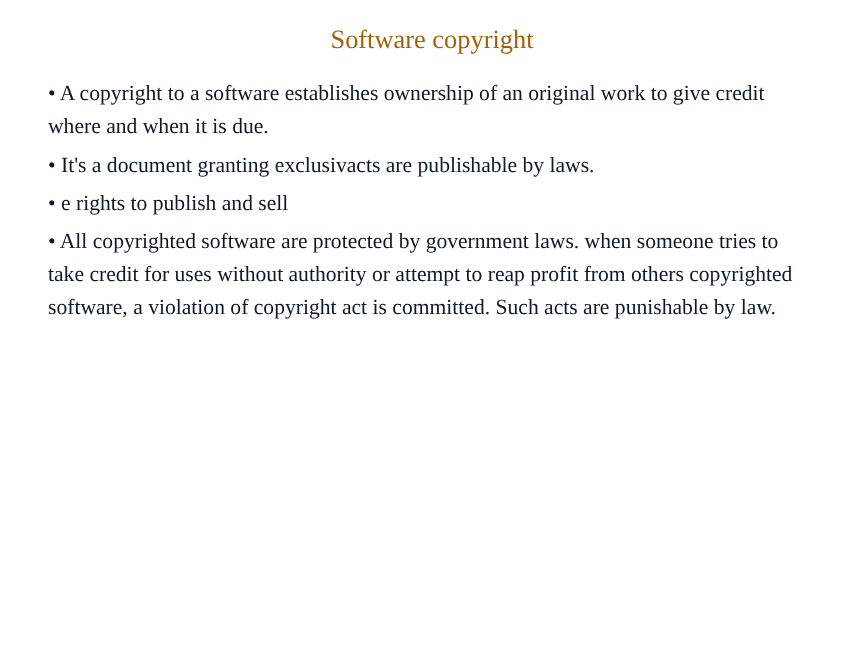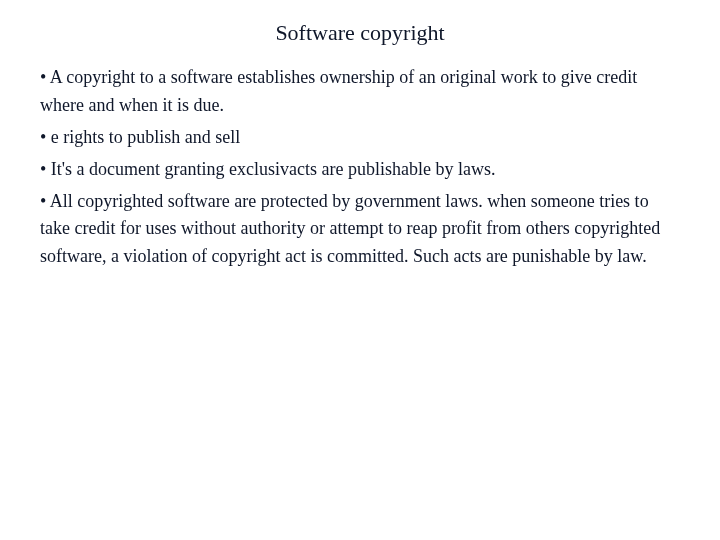--- a/index.html
+++ b/index.html
@@ -46,21 +46,21 @@
 
     .bullet-item {
       display: block;
       margin-bottom: 4px;
     }
   </style>
 </head>
 <body>
 
 <div class="page-container">
-  <h1 class="title" style="color: #0f172a;">Software copyright</h1>
+  <h1 class="title" style="color: #a16207;">Software copyright</h1>
 
   <div class="content">
     <span class="bullet-item">•  A copyright to a software establishes ownership of an original work to give credit where and when it is due.</span>
+    <span class="bullet-item">• It's a document  granting exclusivacts are publishable by laws.</span>
     <span class="bullet-item">• e rights to publish and sell</span>
-    <span class="bullet-item">• It's a document  granting exclusivacts are publishable by laws.</span>
     <span class="bullet-item">• All copyrighted software are protected by government laws. when someone tries to take credit for uses without authority or attempt to reap profit from others copyrighted software, a violation of copyright act is committed. Such acts are punishable by law.</span>
   </div>
 </div>
 
 </body></html>

